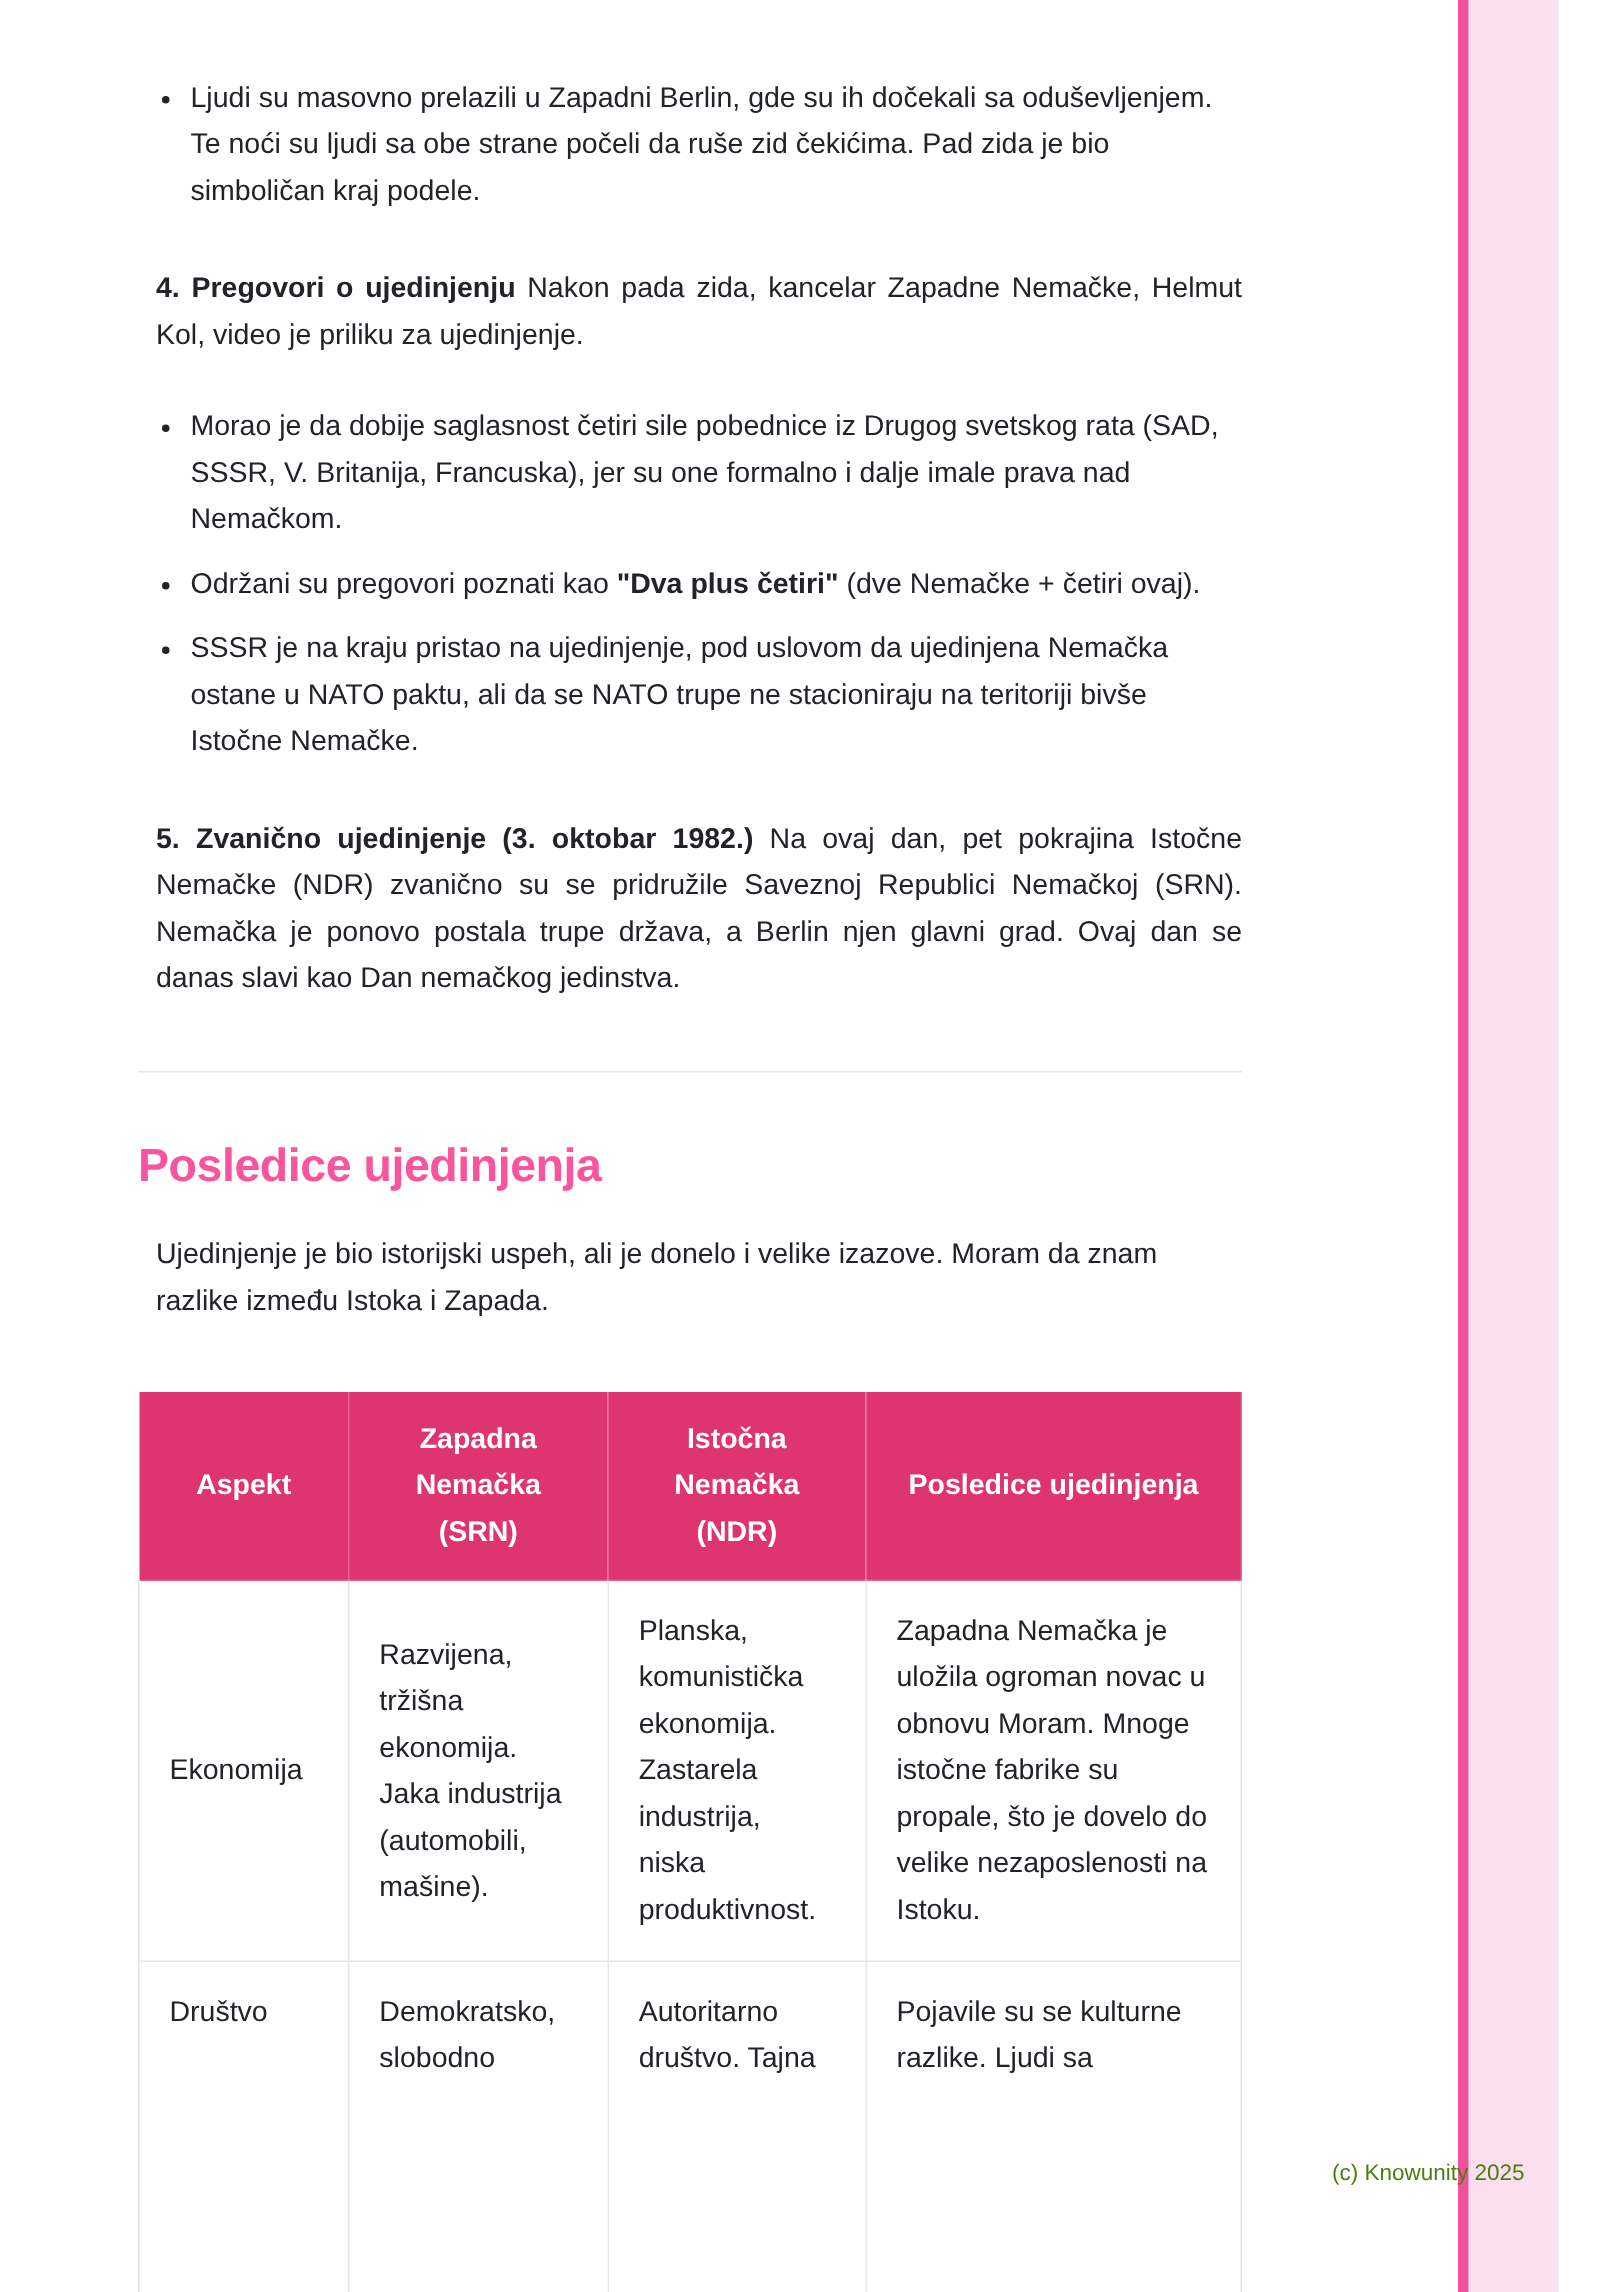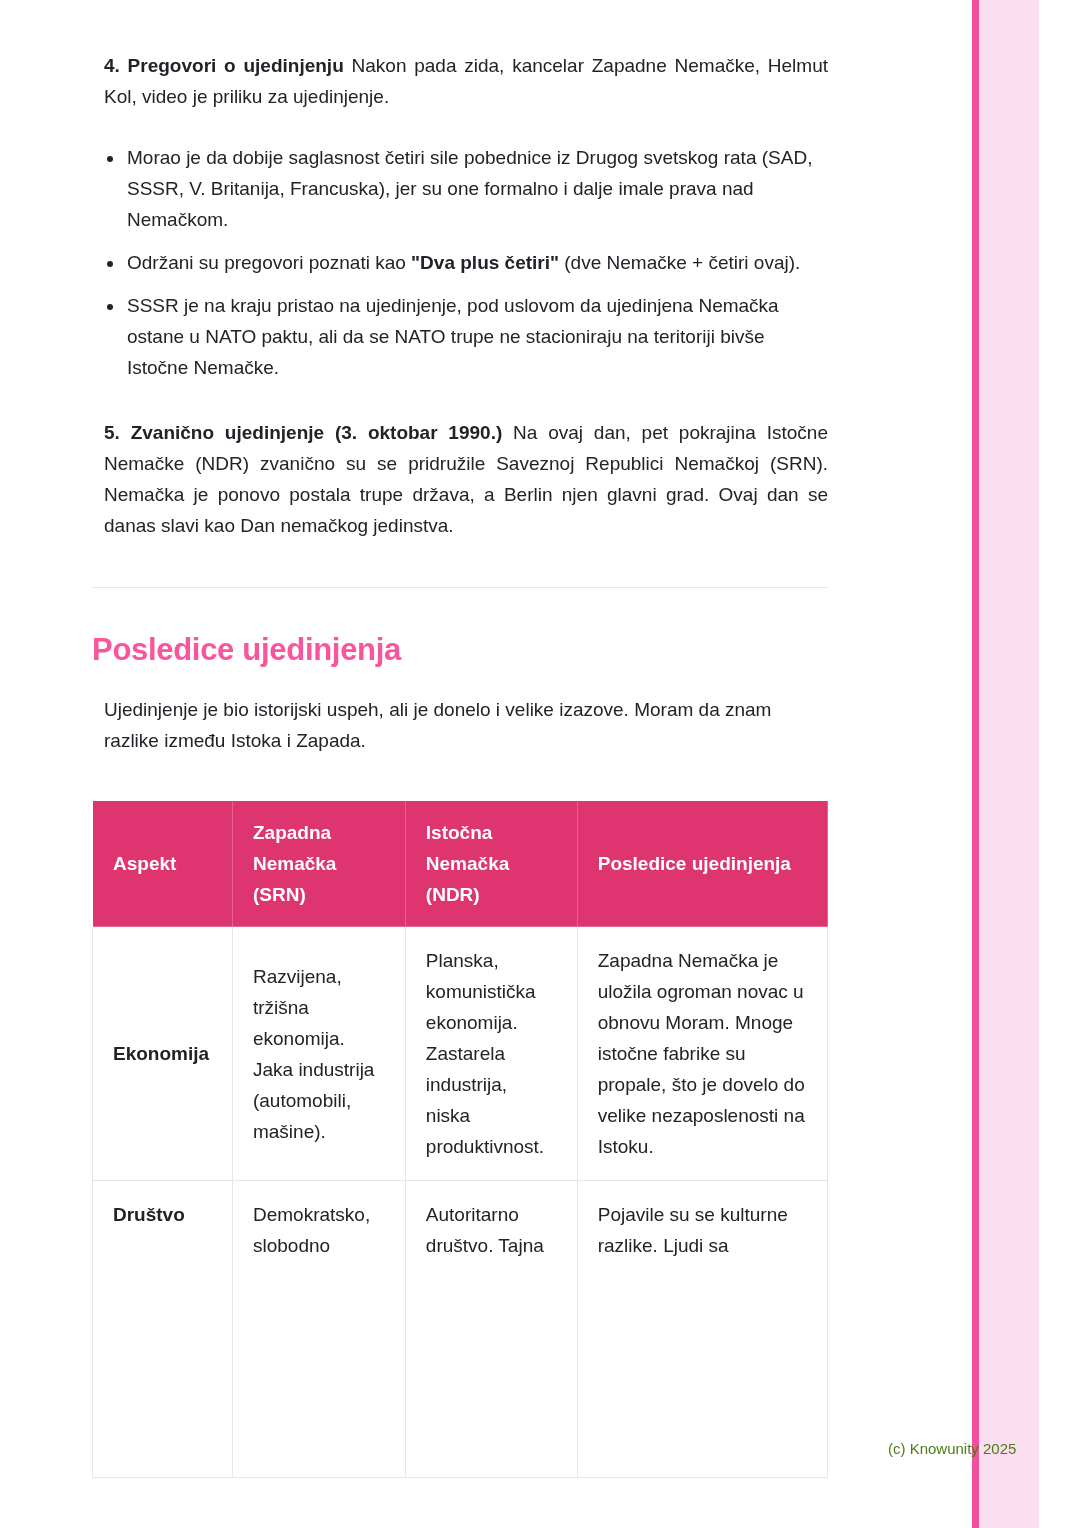--- a/index.html
+++ b/index.html
@@ -72,63 +72,68 @@
   table.compare {
     border-collapse: collapse;
     width: 100%;
     margin-top: 44px;
     font-size: 19px;
     line-height: 31px;
   }
   table.compare th {
     background: #de3570;
     color: #ffffff;
-    text-align: left;
+    text-align: center;
     font-weight: 700;
     padding: 16px 20px;
     vertical-align: middle;
     border: 1px solid rgba(255,255,255,0.22);
   }
   table.compare td {
     border: 1px solid #e5e5ea;
     padding: 18px 20px;
     vertical-align: middle;
     background: #ffffff;
   }
-  table.compare td.aspect { font-weight: 700; }
+  table.compare td.aspect { font-weight: 400; }
   table.compare tr.partial td { vertical-align: top; height: 260px; }
 </style>
 </head>
 <body>
 
 <div class="stripe-light"></div>
 <div class="stripe-dark"></div>
 <div class="watermark">(c) Knowunity 2025</div>
 
 <main class="content">
 
+  <ul class="bullets">
+    <li>
+      <span>Ljudi su masovno prelazili u Zapadni Berlin, gde su ih dočekali sa oduševljenjem. Te noći su ljudi sa obe strane počeli da ruše zid čekićima. Pad zida je bio simboličan kraj podele.</span>
+    </li>
+  </ul>
 
   <p class="para justify">
     <strong>4. Pregovori o ujedinjenju</strong><span> Nakon pada zida, kancelar Zapadne Nemačke, Helmut Kol, video je priliku za ujedinjenje.</span>
   </p>
 
   <ul class="bullets">
     <li>
       <span>Morao je da dobije saglasnost četiri sile pobednice iz Drugog svetskog rata (SAD, SSSR, V. Britanija, Francuska), jer su one formalno i dalje imale prava nad Nemačkom.</span>
     </li>
     <li>
       <span>Održani su pregovori poznati kao </span><strong>"Dva plus četiri"</strong><span> (dve Nemačke + četiri ovaj).</span>
     </li>
     <li>
       <span>SSSR je na kraju pristao na ujedinjenje, pod uslovom da ujedinjena Nemačka ostane u NATO paktu, ali da se NATO trupe ne stacioniraju na teritoriji bivše Istočne Nemačke.</span>
     </li>
   </ul>
 
   <p class="para justify">
-    <strong>5. Zvanično ujedinjenje (3. oktobar 1990.)</strong><span> Na ovaj dan, pet pokrajina Istočne Nemačke (NDR) zvanično su se pridružile Saveznoj Republici Nemačkoj (SRN). Nemačka je ponovo postala trupe država, a Berlin njen glavni grad. Ovaj dan se danas slavi kao Dan nemačkog jedinstva.</span>
+    <strong>5. Zvanično ujedinjenje (3. oktobar 1982.)</strong><span> Na ovaj dan, pet pokrajina Istočne Nemačke (NDR) zvanično su se pridružile Saveznoj Republici Nemačkoj (SRN). Nemačka je ponovo postala trupe država, a Berlin njen glavni grad. Ovaj dan se danas slavi kao Dan nemačkog jedinstva.</span>
   </p>
 
   <hr class="divider">
 
   <h2 class="pink-heading">Posledice ujedinjenja</h2>
 
   <p class="para">Ujedinjenje je bio istorijski uspeh, ali je donelo i velike izazove. Moram da znam razlike između Istoka i Zapada.</p>
 
   <table class="compare">
     <colgroup>

